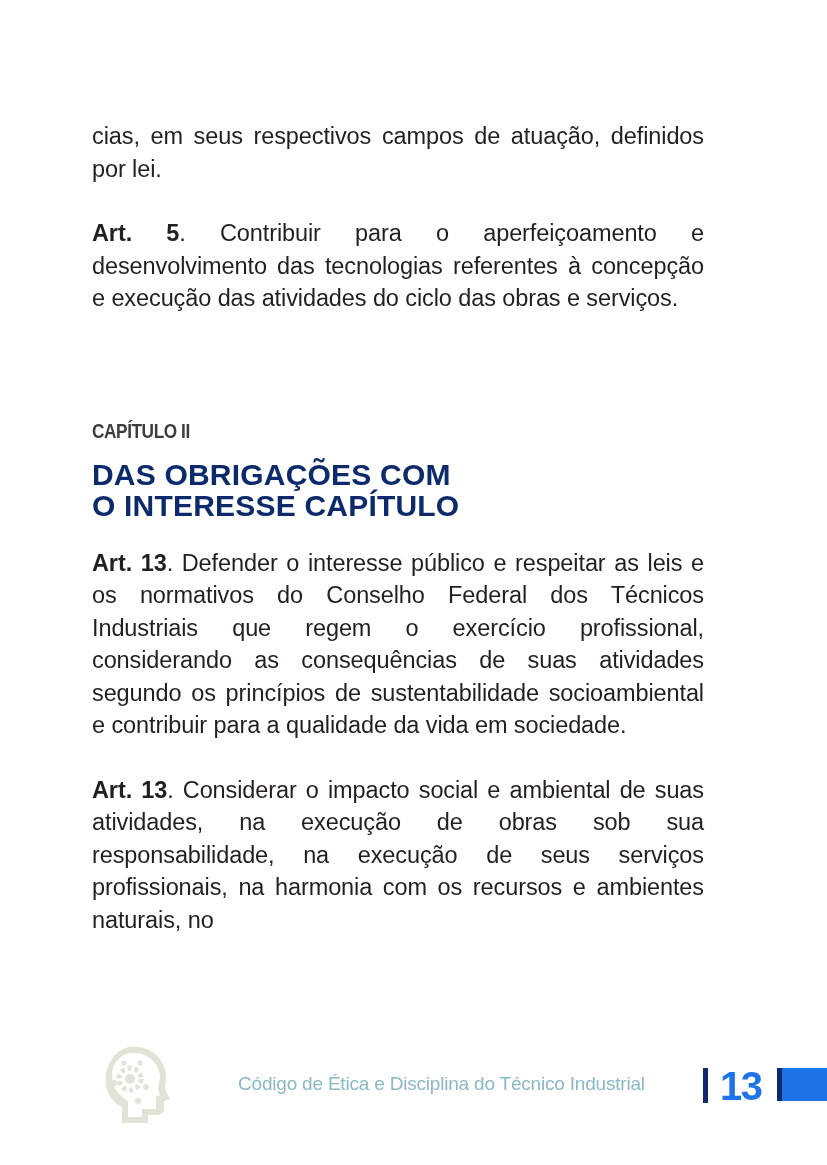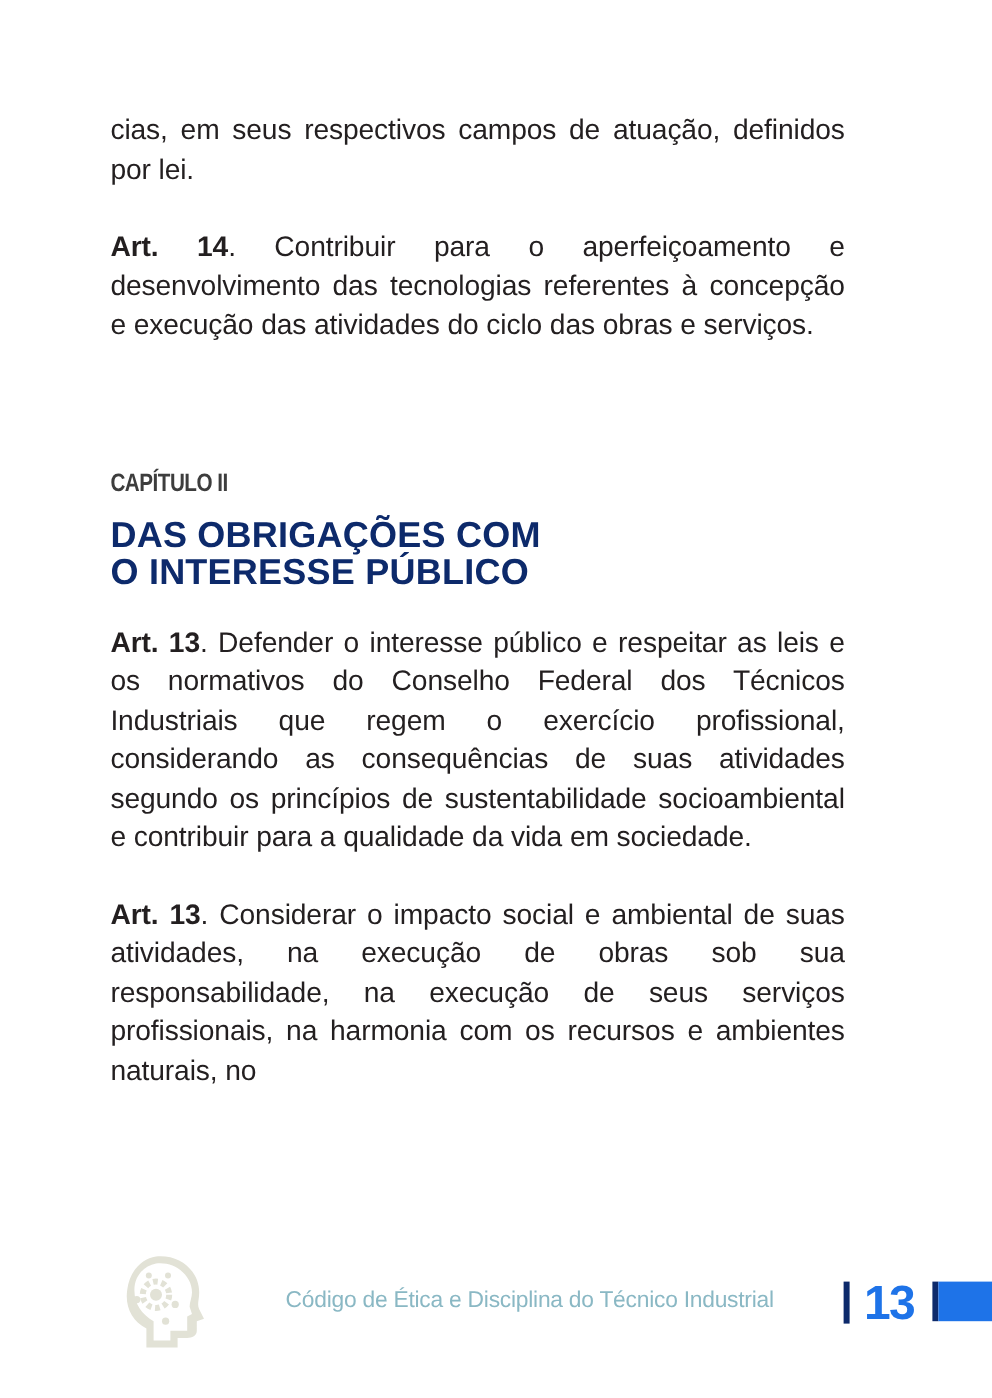--- a/index.html
+++ b/index.html
@@ -1,21 +1,21 @@
 <!DOCTYPE html>
 <html><head>
   <meta charset="utf-8">
   <style>
     html, body { margin: 0; padding: 0; }
     body {
       width: 827px; height: 1165px; background: #ffffff; position: relative; overflow: hidden;
       font-family: "Liberation Sans", sans-serif; color: #231f20;
     }
     .page-body {
-      position: absolute; left: 92px; top: 92px; width: 612px;
+      position: absolute; left: 92px; top: 120px; width: 612px;
     }
     .para {
       font-size: 23.5px; line-height: 32.5px; margin: 0; text-align: justify;
       text-align-last: left; font-weight: 300; color: #231f20; letter-spacing: -0.1px;
     }
     .para .art { font-weight: 700; }
     .gap { height: 32px; }
     .gap-lg { height: 72px; }
     .chapter-label {
       font-family: "Liberation Sans", sans-serif; font-weight: 700; font-size: 21px;
@@ -40,29 +40,29 @@
     .footer-tab-edge { position: absolute; left: 777px; top: 1068px; width: 5px; height: 33px; background: #0d2a6b; }
     .footer-tab { position: absolute; left: 782px; top: 1068px; width: 45px; height: 33px; background: #1e73e8; }
   </style>
 </head>
 <body>
 
 <div class="page-body">
   <p class="para">cias, em seus respectivos campos de atuação, definidos por lei.</p>
   <div class="gap"></div>
 
-  <p class="para"><span class="art">Art. 14</span><span>. Contribuir para o aperfeiçoamento e desenvolvimento das tecnologias referentes à concepção e execução das atividades do ciclo das obras e serviços.</span></p>
+  <p class="para"><span class="art">Art. 5</span><span>. Contribuir para o aperfeiçoamento e desenvolvimento das tecnologias referentes à concepção e execução das atividades do ciclo das obras e serviços.</span></p>
   <div class="gap"></div>
 
   <div class="gap-lg"></div>
 
   <p class="chapter-label">CAPÍTULO II</p>
   <h2 class="chapter-title">
     <span>DAS OBRIGAÇÕES COM</span><br>
-    <span>O INTERESSE PÚBLICO</span>
+    <span>O INTERESSE CAPÍTULO</span>
   </h2>
   <div class="after-title"></div>
 
   <p class="para"><span class="art">Art. 13</span><span>. Defender o interesse público e respeitar as leis e os normativos do Conselho Federal dos Técnicos Industriais que regem o exercício profissional, considerando as consequências de suas atividades segundo os princípios de sustentabilidade socioambiental e contribuir para a qualidade da vida em sociedade.</span></p>
   <div class="gap"></div>
 
   <p class="para"><span class="art">Art. 13</span><span>. Considerar o impacto social e ambiental de suas atividades, na execução de obras sob sua responsabilidade, na execução de seus serviços profissionais, na harmonia com os recursos e ambientes naturais, no</span></p>
 </div>
 
 <div class="footer-logo">

